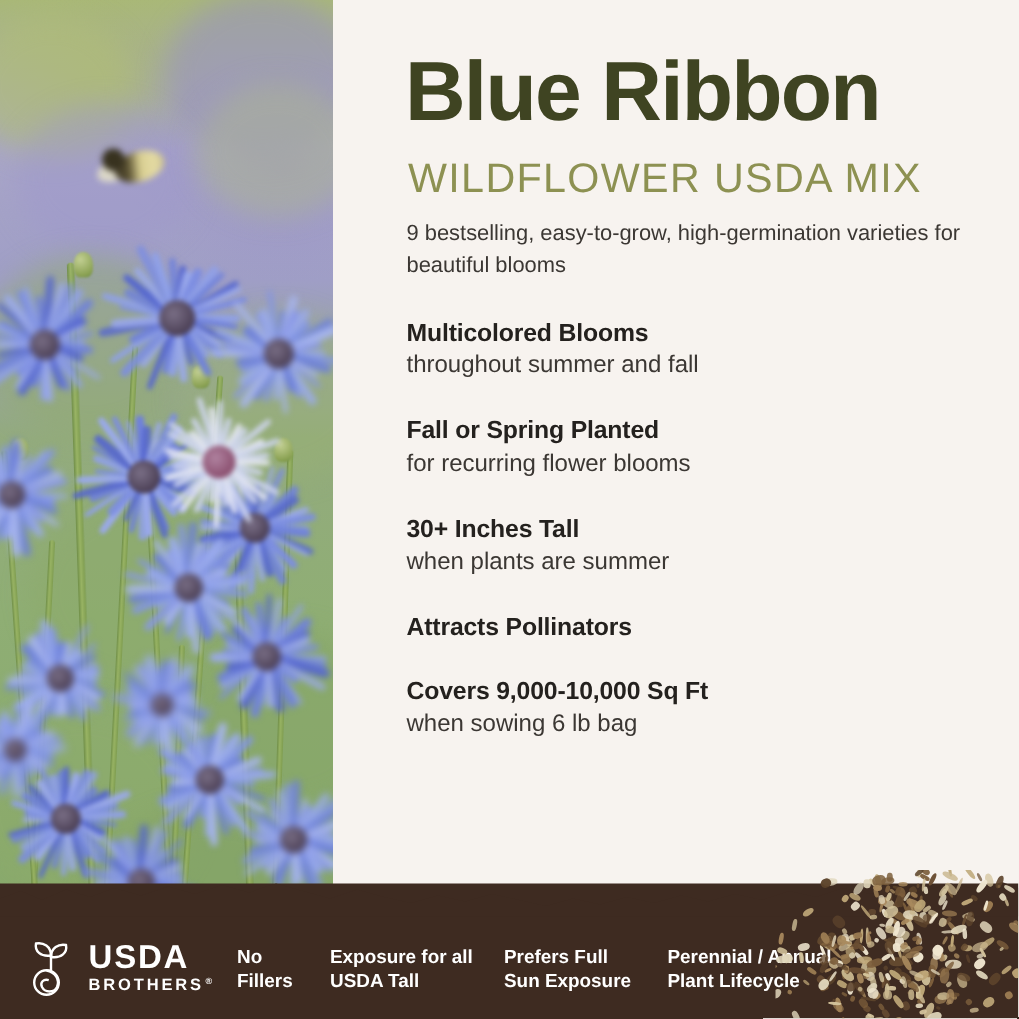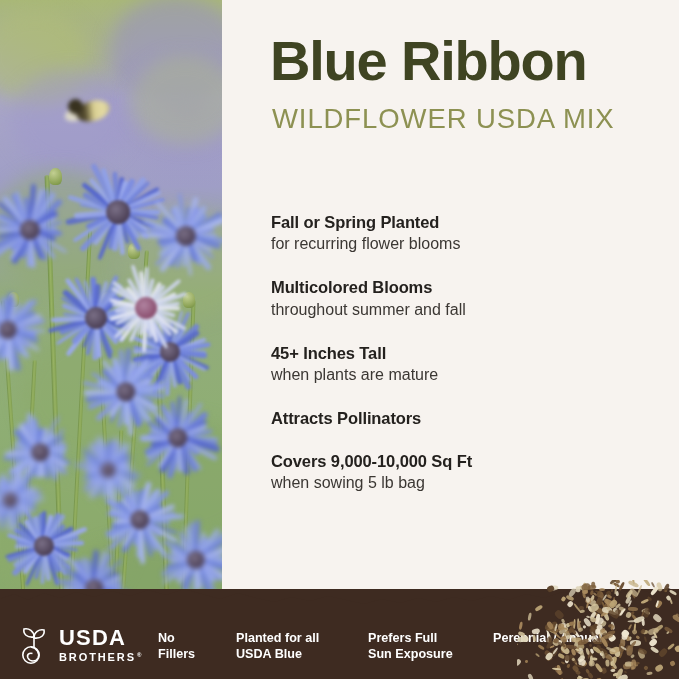--- a/index.html
+++ b/index.html
@@ -66,21 +66,21 @@
   .soil-edge{position:absolute;left:0;bottom:68px;width:679px;height:26px;}
 
   .logo{position:absolute;left:16px;bottom:14px;display:flex;align-items:center;gap:7px;}
   .logo-mark{width:36px;height:40px;flex:0 0 auto;}
   .logo-words{display:flex;flex-direction:column;justify-content:center;}
   .logo-eden{font-size:22px;font-weight:700;color:#fff;letter-spacing:1.2px;line-height:1;}
   .logo-bros{font-size:11px;font-weight:700;color:#fff;letter-spacing:1.9px;line-height:1;margin-top:3px;
     display:flex;align-items:flex-start;}
   .logo-reg{font-size:6px;margin-left:1px;line-height:1;}
 
-  .attrs{position:absolute;left:158px;bottom:16px;display:flex;gap:16px;}
+  .attrs{position:absolute;left:158px;bottom:16px;display:flex;gap:0;}
   .attr{font-size:12.6px;font-weight:700;color:#fff;line-height:1.33;}
   .attr .l2{display:block;}
   .attr-0{width:62px;}
   .attr-1{width:116px;}
   .attr-2{width:109px;}
   .attr-3{width:130px;}
 
   
   .seeds{position:absolute;right:0;bottom:0;width:162px;height:99px;overflow:hidden;}
   .seed{position:absolute;border-radius:45%;}
@@ -710,40 +710,41 @@
         <div class="pet" style="width: 4px; height: 35.883px; background: rgb(231, 233, 245); transform: rotate(342.384deg) translate(-50%, 0px); opacity: 0.9;"></div>
         <div class="pet" style="width: 4px; height: 29.8554px; background: rgb(207, 214, 238); transform: rotate(351.054deg) translate(-50%, 0px); opacity: 0.9;"></div>
         <div class="core" style="width: 22px; height: 22px; background: radial-gradient(circle at 40% 38%, rgb(176, 131, 160), rgb(138, 78, 110) 70%);"></div>
       </div>
     </div>
 
   <div class="content">
 
     <div class="title">Blue Ribbon</div>
     <div class="subtitle">WILDFLOWER USDA MIX</div>
+    <div class="lede">9 bestselling, easy-to-grow, high-germination varieties for beautiful blooms</div>
 
     <div class="features" id="features">
+        <div class="feature">
+          <div class="f-title">Multicolored Blooms</div>
+          <div class="f-sub">throughout summer and fall</div>
+        </div>
         <div class="feature">
           <div class="f-title">Fall or Spring Planted</div>
           <div class="f-sub">for recurring flower blooms</div>
         </div>
         <div class="feature">
-          <div class="f-title">Multicolored Blooms</div>
-          <div class="f-sub">throughout summer and fall</div>
-        </div>
-        <div class="feature">
-          <div class="f-title">45+ Inches Tall</div>
-          <div class="f-sub">when plants are mature</div>
+          <div class="f-title">30+ Inches Tall</div>
+          <div class="f-sub">when plants are summer</div>
         </div>
         <div class="feature">
           <div class="f-title">Attracts Pollinators</div>
         </div>
         <div class="feature">
           <div class="f-title">Covers 9,000-10,000 Sq Ft</div>
-          <div class="f-sub">when sowing 5 lb bag</div>
+          <div class="f-sub">when sowing 6 lb bag</div>
         </div>
       </div>
   </div>
 
   <div class="footer">
     <div class="soil"></div>
     <svg class="soil-edge" viewBox="0 0 679 26" preserveAspectRatio="none">
       <path d="M0,14 L14,9 L28,15 L44,8 L60,13 L76,7 L94,12 L112,6 L130,11 L148,5 L166,10
                L184,4 L202,9 L220,14 L238,8 L256,13 L274,17 L292,12 L310,16 L328,11 L346,15
                L364,19 L382,14 L400,18 L418,13 L436,17 L454,12 L472,16 L490,11 L508,15
@@ -765,23 +766,23 @@
         <div class="logo-eden">USDA</div>
         <div class="logo-bros">
           <span>BROTHERS</span>
           <span class="logo-reg">®</span>
         </div>
       </div>
     </div>
 
     <div class="attrs" id="attrs">
         <div class="attr attr-0"><span>No</span><span class="l2">Fillers</span></div>
-        <div class="attr attr-1"><span>Planted for all</span><span class="l2">USDA Blue</span></div>
+        <div class="attr attr-1"><span>Exposure for all</span><span class="l2">USDA Tall</span></div>
         <div class="attr attr-2"><span>Prefers Full</span><span class="l2">Sun Exposure</span></div>
-        <div class="attr attr-3"><span>Perennial / Annual</span></div>
+        <div class="attr attr-3"><span>Perennial / Annual</span><span class="l2">Plant Lifecycle</span></div>
       </div>
 
     <div class="seeds" id="seeds">
         <div class="seed" style="left: 35.5px; top: 58.5px; width: 6.9px; height: 6.5px; background: rgb(201, 183, 142); transform: rotate(121deg); opacity: 0.87;"></div>
         <div class="seed" style="left: 137.5px; top: 85.1px; width: 8.1px; height: 6.2px; background: rgb(189, 166, 119); transform: rotate(146deg); opacity: 0.93;"></div>
         <div class="seed" style="left: 125px; top: 29.3px; width: 6.5px; height: 2.6px; background: rgb(212, 196, 156); transform: rotate(161deg); opacity: 0.74;"></div>
         <div class="seed" style="left: 134.9px; top: 54.6px; width: 3.4px; height: 4.9px; background: rgb(224, 214, 187); transform: rotate(69deg); opacity: 0.8;"></div>
         <div class="seed" style="left: 14.4px; top: 57.2px; width: 7px; height: 2.6px; background: rgb(201, 183, 142); transform: rotate(83deg); opacity: 0.88;"></div>
         <div class="seed" style="left: 58.4px; top: 58.6px; width: 9.6px; height: 4.6px; background: rgb(92, 67, 43); transform: rotate(64deg); opacity: 0.92;"></div>
         <div class="seed" style="left: 36.7px; top: 48.8px; width: 7.2px; height: 2.8px; background: rgb(107, 79, 51); transform: rotate(16deg); opacity: 0.89;"></div>

